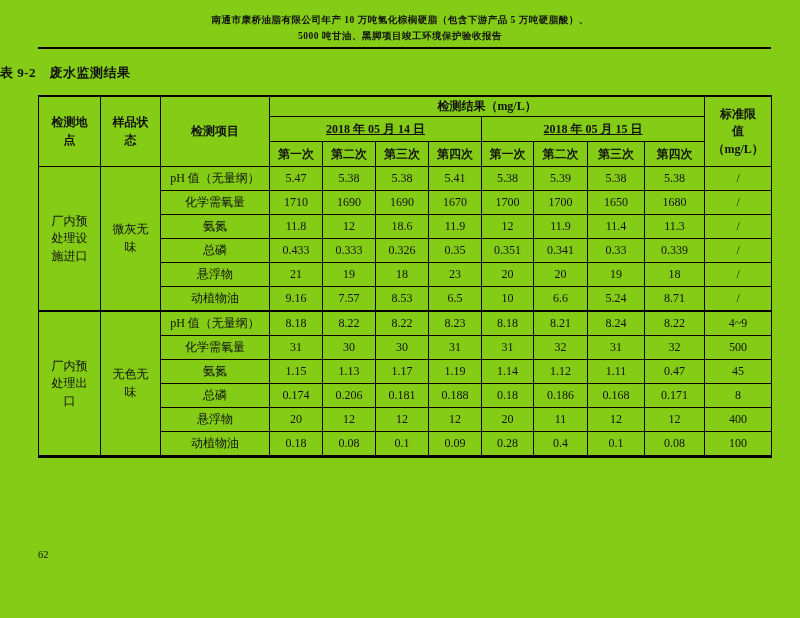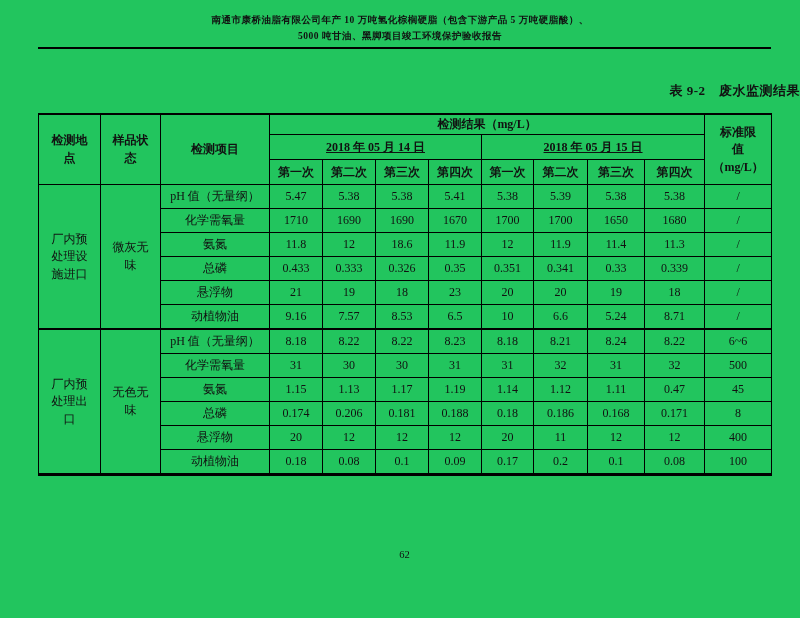--- a/index.html
+++ b/index.html
@@ -4,42 +4,42 @@
 <style>
   html, body {
     margin: 0;
     padding: 0;
     background: #ffffff;
   }
   .page {
     position: relative;
     width: 800px;
     height: 618px;
-    background: #22c55e;
+    background: #84cc16;
     color: #111111;
     font-family: "Liberation Serif", "DejaVu Serif", serif;
     overflow: hidden;
   }
   .doc-header {
     padding-top: 13px;
     text-align: center;
     font-size: 9.5px;
     font-weight: bold;
     line-height: 1.65;
     letter-spacing: 0.5px;
   }
   .header-rule {
     margin: 3px 0 0 38px;
     width: 733px;
     border-top: 2px solid #000000;
     height: 0;
   }
   .table-title {
-    margin-top: 33px;
-    text-align: right;
+    margin-top: 15px;
+    text-align: left;
     font-size: 13px;
     font-weight: bold;
     white-space: pre;
     letter-spacing: 0.5px;
   }
   table.monitor {
     margin: 13px 0 0 38px;
     width: 733px;
     border-collapse: collapse;
     table-layout: fixed;
@@ -62,21 +62,20 @@
   tr.date-row th      { height: 24px; text-decoration: underline; }
   tr.runs-row th      { height: 24px; }
   table.monitor tbody td { height: 23px; font-weight: normal; }
   tbody tr.block-start td { border-top: 2px solid #000000; }
   .pre { white-space: pre-line; line-height: 1.45; }
   .page-number {
     position: absolute;
     top: 549px;
     left: 38px;
     width: 733px;
-    text-align: center;
     font-size: 10.5px;
   }
 </style>
 </head>
 <body>
 
 <div class="page">
 
   <div class="doc-header">
     <div>南通市康桥油脂有限公司年产 10 万吨氢化棕榈硬脂（包含下游产品 5 万吨硬脂酸）、</div>
@@ -215,21 +214,21 @@
 味</td>
           <td>pH 值（无量纲）</td>
           <td>8.18</td>
           <td>8.22</td>
           <td>8.22</td>
           <td>8.23</td>
           <td>8.18</td>
           <td>8.21</td>
           <td>8.24</td>
           <td>8.22</td>
-          <td>6~6</td>
+          <td>4~9</td>
         </tr>
         <tr>
           <td>化学需氧量</td>
           <td>31</td>
           <td>30</td>
           <td>30</td>
           <td>31</td>
           <td>31</td>
           <td>32</td>
           <td>31</td>
@@ -271,22 +270,22 @@
           <td>12</td>
           <td>12</td>
           <td>400</td>
         </tr>
         <tr>
           <td>动植物油</td>
           <td>0.18</td>
           <td>0.08</td>
           <td>0.1</td>
           <td>0.09</td>
-          <td>0.17</td>
-          <td>0.2</td>
+          <td>0.28</td>
+          <td>0.4</td>
           <td>0.1</td>
           <td>0.08</td>
           <td>100</td>
         </tr>
       </tbody>
   </table>
 
   <div class="page-number">62</div>
 
 </div>

